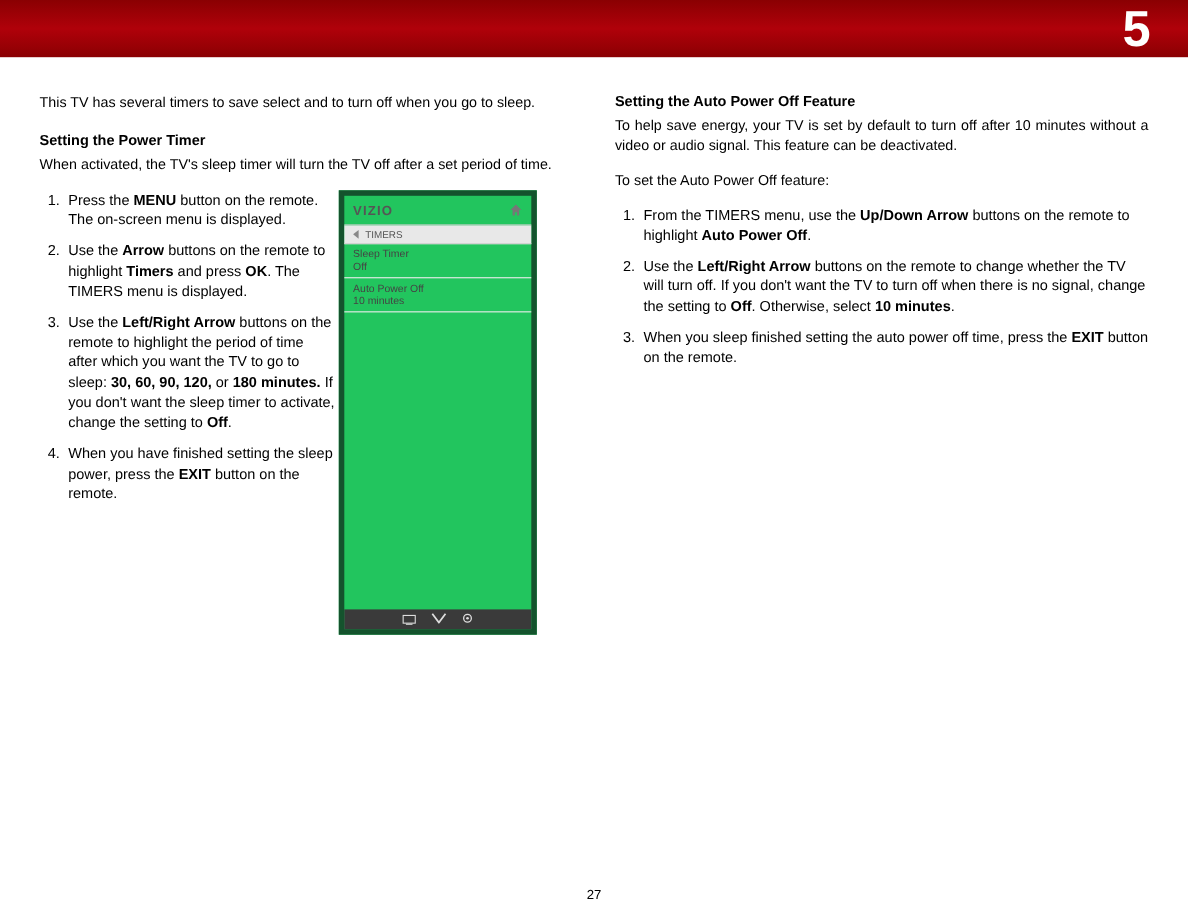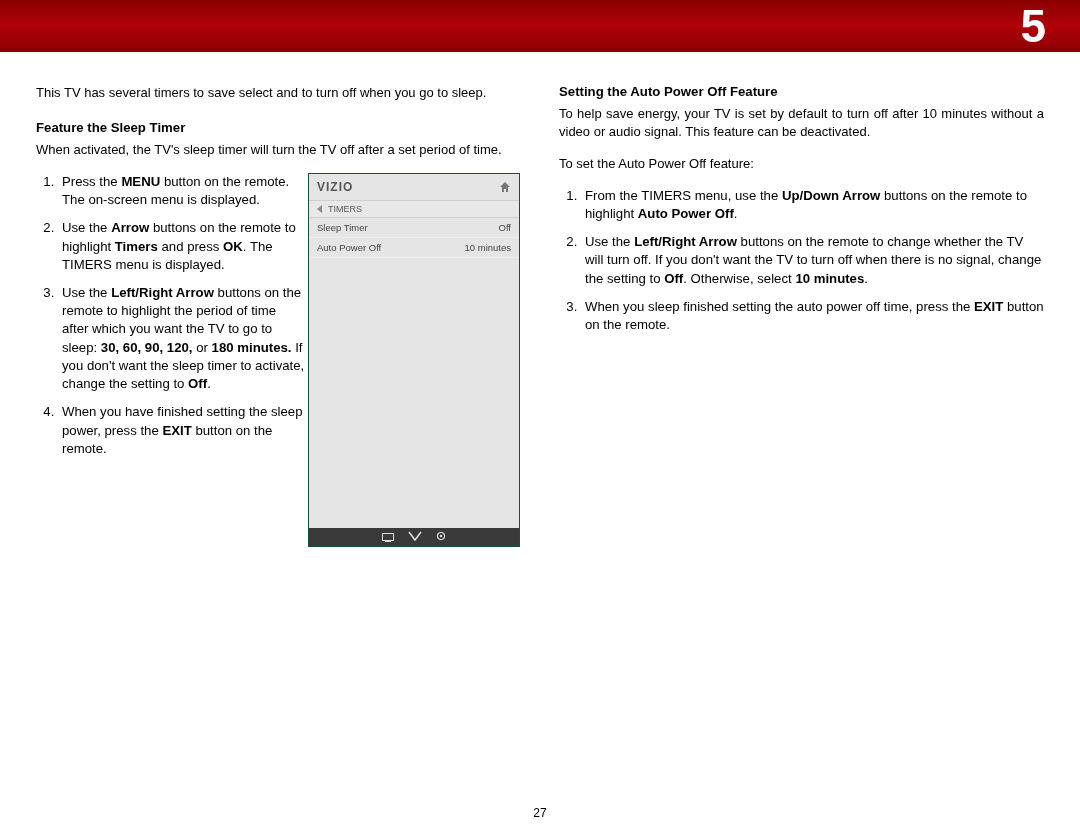--- a/index.html
+++ b/index.html
@@ -12,29 +12,29 @@
   h1.section { font-weight: 700; font-size: 19px; letter-spacing: 0.5px; text-transform: uppercase; margin-bottom: 14px; }
   p.body { font-size: 13px; line-height: 1.38; margin-bottom: 14px; }
   p.intro-justify { text-align: justify; text-justify: inter-word; }
   p.sub { font-weight: 700; font-size: 13.2px; margin-top: 18px; margin-bottom: 6px; }
   ol.steps { list-style: decimal; padding-left: 22px; font-size: 13.2px; line-height: 1.38; }
   ol.steps li { margin-bottom: 10px; padding-left: 4px; }
   .bold { font-weight: 700; }
   .left-inner { display: flex; gap: 2px; align-items: flex-start; }
   .left-steps { width: 270px; }
   
-  .vizio-box { width: 212px; border: 1px solid #14532d; background: #e5e5e5; font-family: Arial, sans-serif; }
+  .vizio-box { width: 180px; border: 5px solid #14532d; background: #22c55e; font-family: Arial, sans-serif; }
   .vizio-header { display: flex; align-items: center; justify-content: space-between; padding: 6px 8px; border-bottom: 1px solid #d0d0d0; }
   .vizio-logo { font-family: "Arial Black", Arial, sans-serif; font-weight: 900; font-size: 12px; letter-spacing: 1px; color: #555; }
   .home-icon { width: 12px; height: 12px; }
   .home-icon svg { display: block; }
   .crumb { display: flex; align-items: center; gap: 6px; background: #e8e8e8; padding: 3px 8px; border-bottom: 1px solid #d0d0d0; font-size: 9px; color: #555; }
   .crumb .tri { width: 0; height: 0; border-top: 4px solid transparent; border-bottom: 4px solid transparent; border-right: 5px solid #888; }
   .menu-rows { }
-  .menu-row { display: flex; justify-content: space-between; padding: 4px 8px; font-size: 9.5px; color: #444; border-bottom: 1px solid #eee; }
+  .menu-row { display: flex; justify-content: space-between; padding: 4px 8px; font-size: 9.5px; color: #444; border-bottom: 1px solid #eee; flex-direction: column; }
   .menu-fill { height: 270px; }
   .vizio-footer { background: #3a3a3a; height: 18px; display: flex; align-items: center; justify-content: center; gap: 14px; }
   .vizio-footer .ficon { color: #ddd; font-size: 9px; line-height: 1; }
   .vizio-footer .ficon.box { width: 12px; height: 8px; border: 1px solid #ddd; display: inline-block; position: relative; }
   .vizio-footer .ficon.box::after { content: ""; position: absolute; left: 2px; right: 2px; bottom: -2px; height: 1px; background: #ddd; }
   .vizio-footer .ficon.v { }
   .vizio-footer .ficon.gear { }
   .pagenum { position: absolute; left: 0; right: 0; bottom: 14px; text-align: center; font-size: 12px; }
 </style>
 </head>
@@ -43,21 +43,21 @@
 <div class="page">
   <div class="redbar">
     <div class="chapter">5</div>
   </div>
 
   <div class="columns">
 
     <div class="col">
       <p class="body">This TV has several timers to save select and to turn off when you go to sleep.</p>
 
-      <p class="sub">Feature the Sleep Timer</p>
+      <p class="sub">Setting the Power Timer</p>
       <p class="body">When activated, the TV's sleep timer will turn the TV off after a set period of time.</p>
 
       <div class="left-inner">
         <div class="left-steps">
           <ol class="steps">
             <li>
               <span>Press the </span><span class="bold">MENU</span><span> button on the remote. The on-screen menu is displayed.</span>
             </li>
             <li>
               <span>Use the </span><span class="bold">Arrow</span><span> buttons on the remote to highlight </span><span class="bold">Timers</span><span> and press </span><span class="bold">OK</span><span>. The TIMERS menu is displayed.</span>

